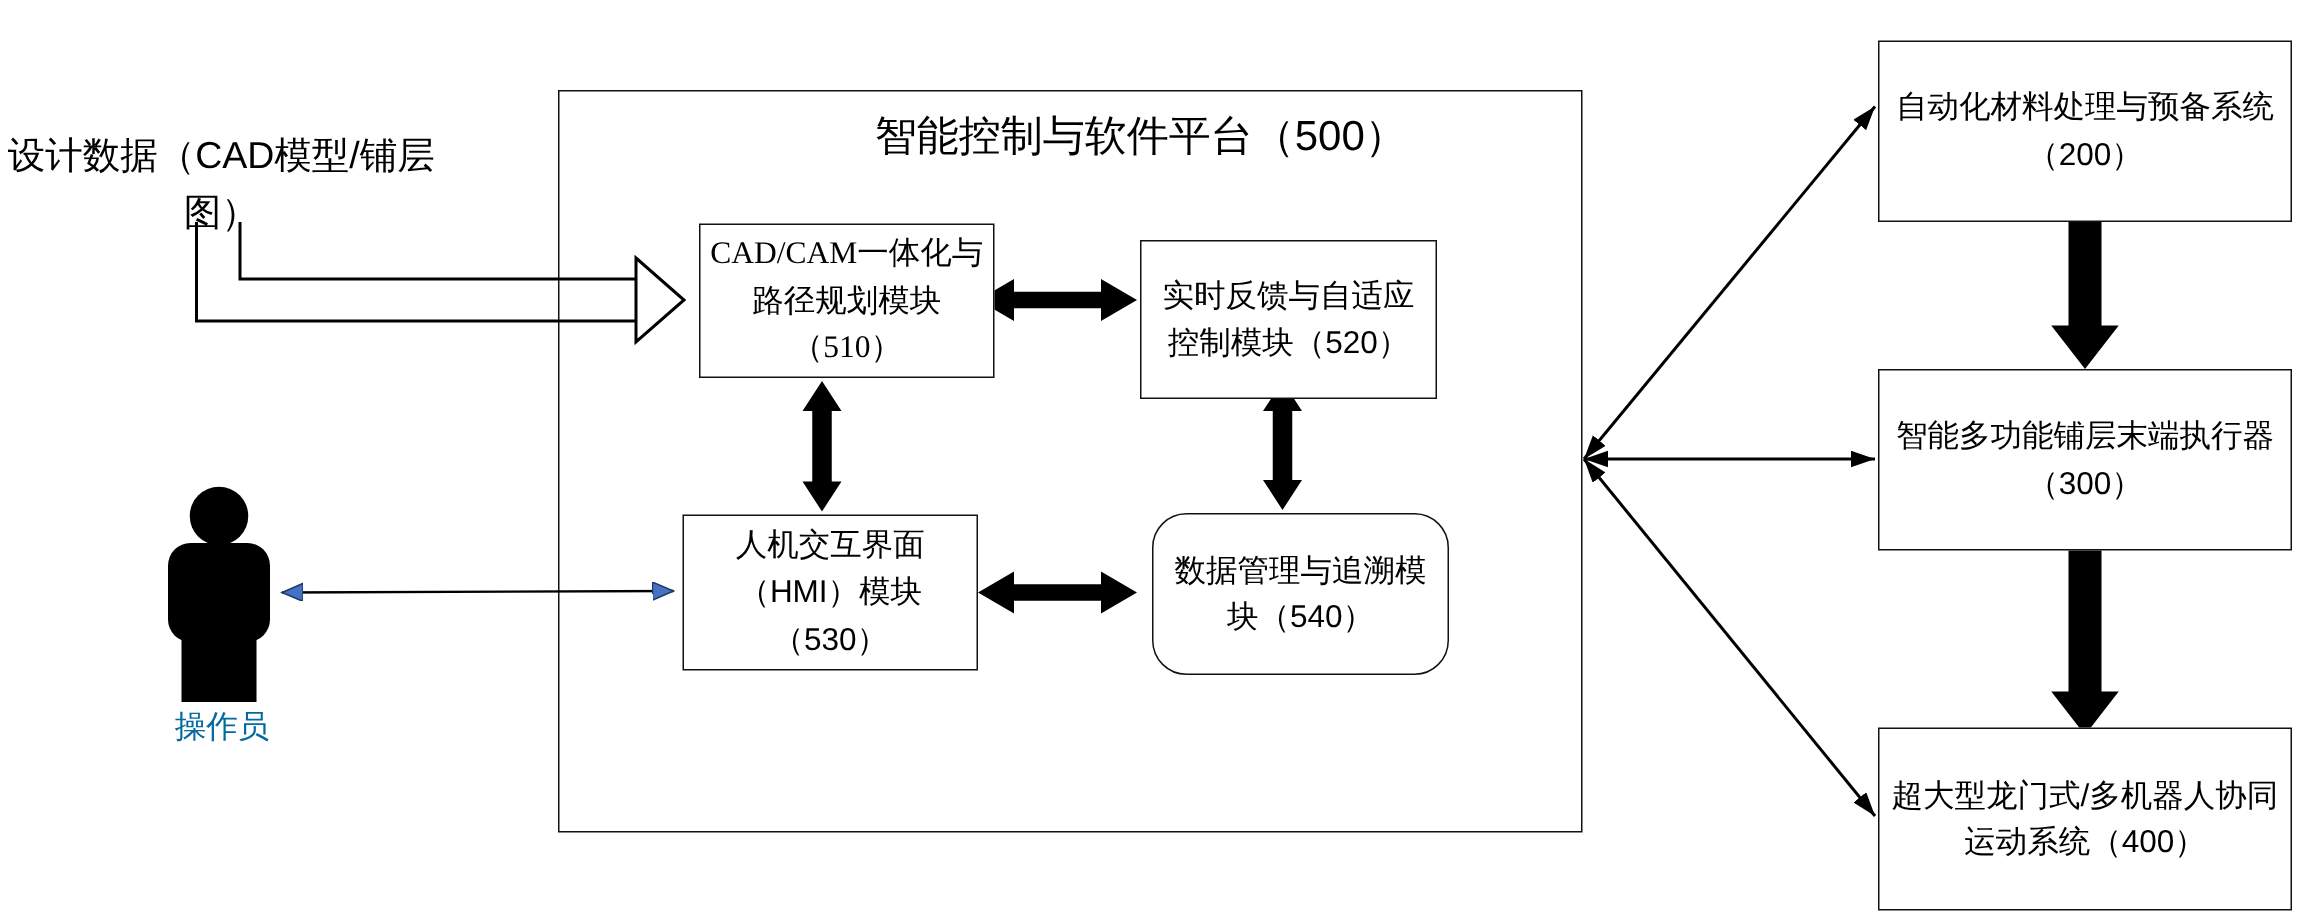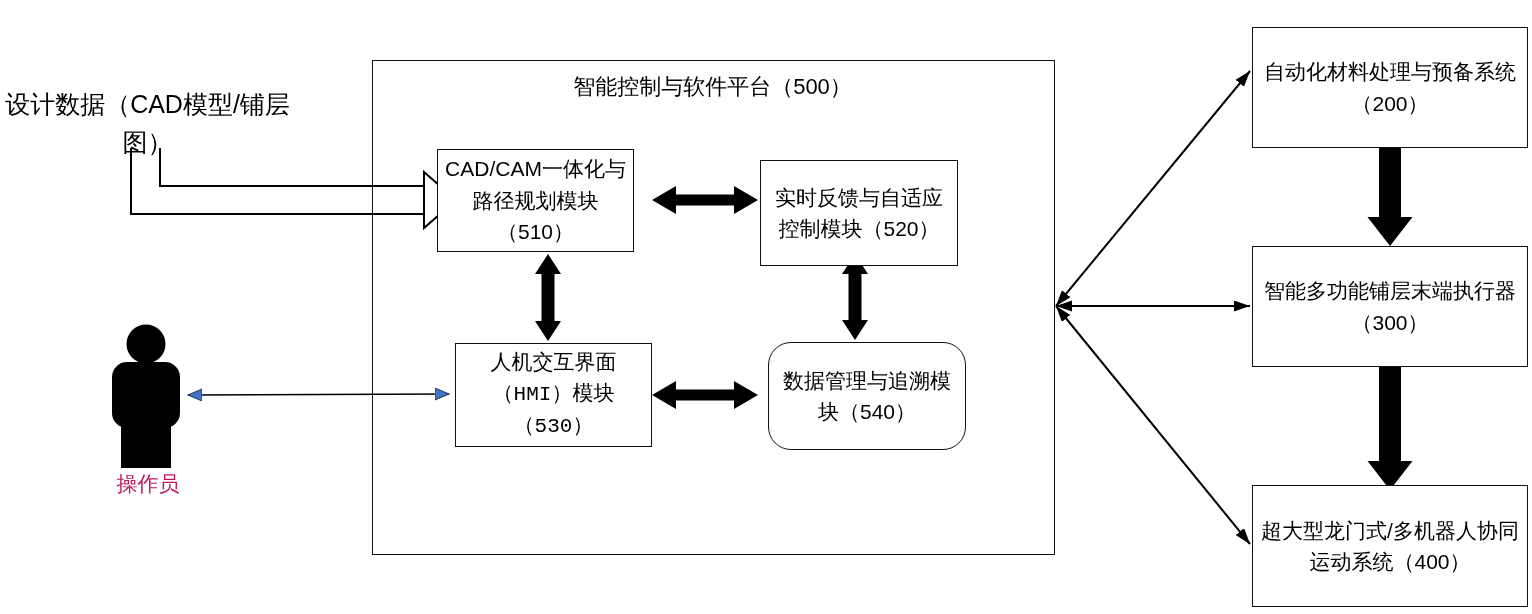--- a/index.html
+++ b/index.html
@@ -10,28 +10,28 @@
   svg{position:absolute;left:0;top:0;z-index:1;}
   .box{
     position:absolute;z-index:2;border:1.5px solid #111;background:#fff;
     display:flex;align-items:center;justify-content:center;
     text-align:center;white-space:pre-line;font-size:21px;line-height:1.5;
   }
   .platform{
     position:absolute;z-index:0;border:1.7px solid #111;background:#fff;
   }
   .platform-title{
-    position:absolute;z-index:2;text-align:center;font-size:22px;
+    position:absolute;z-index:2;text-align:center;font-size:28px;padding-left:48px;
   }
   .free-label{
     position:absolute;z-index:2;text-align:center;white-space:pre-line;
     font-size:25px;line-height:1.5;
   }
   .operator-label{
-    position:absolute;z-index:2;text-align:center;font-size:21px;color:#be185d;
+    position:absolute;z-index:2;text-align:center;font-size:21px;color:#0369a1;
   }
 </style>
 </head>
 <body>
 
 <div id="canvas">
 
   <svg width="1532" height="614" viewBox="0 0 1532 614">
     <defs>
       <marker id="ah" markerUnits="userSpaceOnUse" markerWidth="17" markerHeight="12" refX="16" refY="5.5" orient="auto-start-reverse">
@@ -72,26 +72,26 @@
       <rect x="121" y="420" width="50" height="48"></rect>
     </g>
   </svg>
 
   <div class="free-label" style="left:5px;top:86px;width:285px;">设计数据（CAD模型/铺层
 图）</div>
 
   <div class="platform" style="left:372px;top:60px;width:681px;height:493px;"></div>
   <div class="platform-title" style="left:372px;top:72px;width:681px;">智能控制与软件平台（500）</div>
 
-  <div class="box" style="left:437px;top:149px;width:195px;height:101px;">CAD/CAM一体化与
+  <div class="box" style="left:466px;top:149px;width:195px;height:101px;font-family:Liberation Serif, serif;">CAD/CAM一体化与
 路径规划模块
 （510）</div>
   <div class="box" style="left:760px;top:160px;width:196px;height:104px;">实时反馈与自适应
 控制模块（520）</div>
-  <div class="box" style="left:455px;top:343px;width:195px;height:102px;font-family:Liberation Mono, monospace;">人机交互界面
+  <div class="box" style="left:455px;top:343px;width:195px;height:102px;">人机交互界面
 （HMI）模块
 （530）</div>
   <div class="box" style="left:768px;top:342px;width:196px;height:106px;border-radius:23px;">数据管理与追溯模
 块（540）</div>
 
   <div class="box" style="left:1252px;top:3px;width:274px;height:119px;margin-top:24px;">自动化材料处理与预备系统
 （200）</div>
   <div class="box" style="left:1252px;top:246px;width:274px;height:119px;">智能多功能铺层末端执行器
 （300）</div>
   <div class="box" style="left:1252px;top:485px;width:274px;height:120px;">超大型龙门式/多机器人协同

